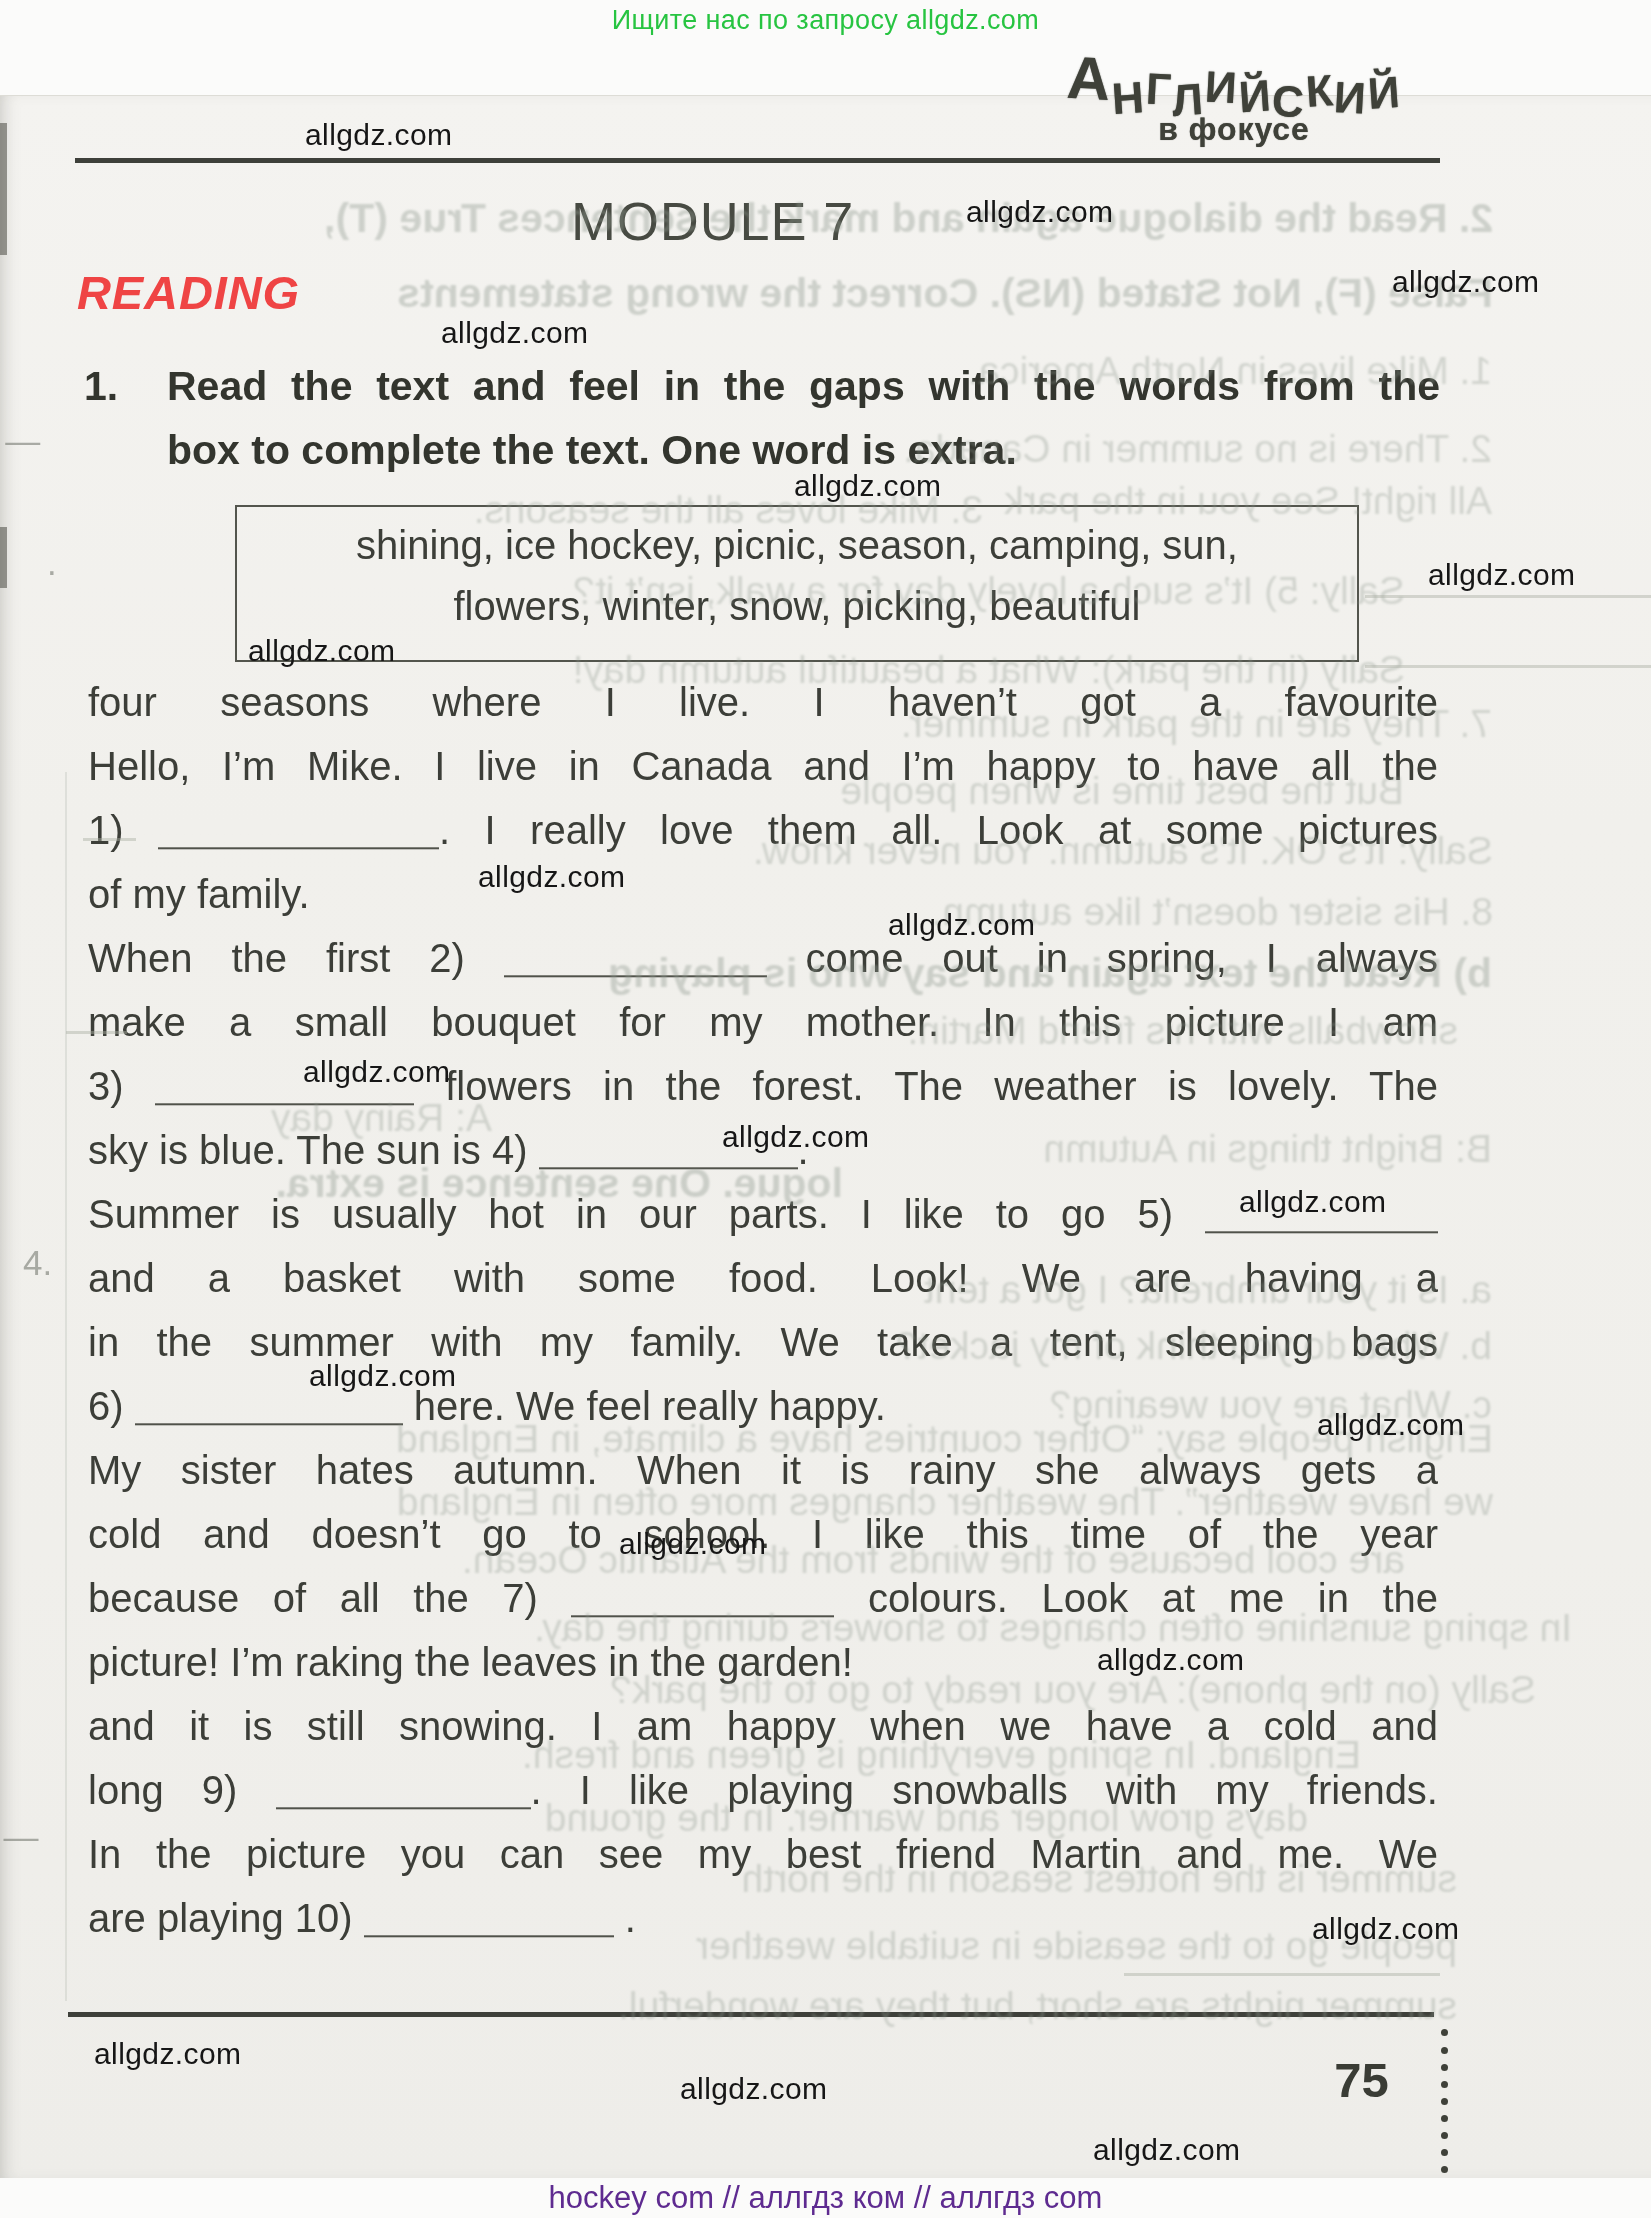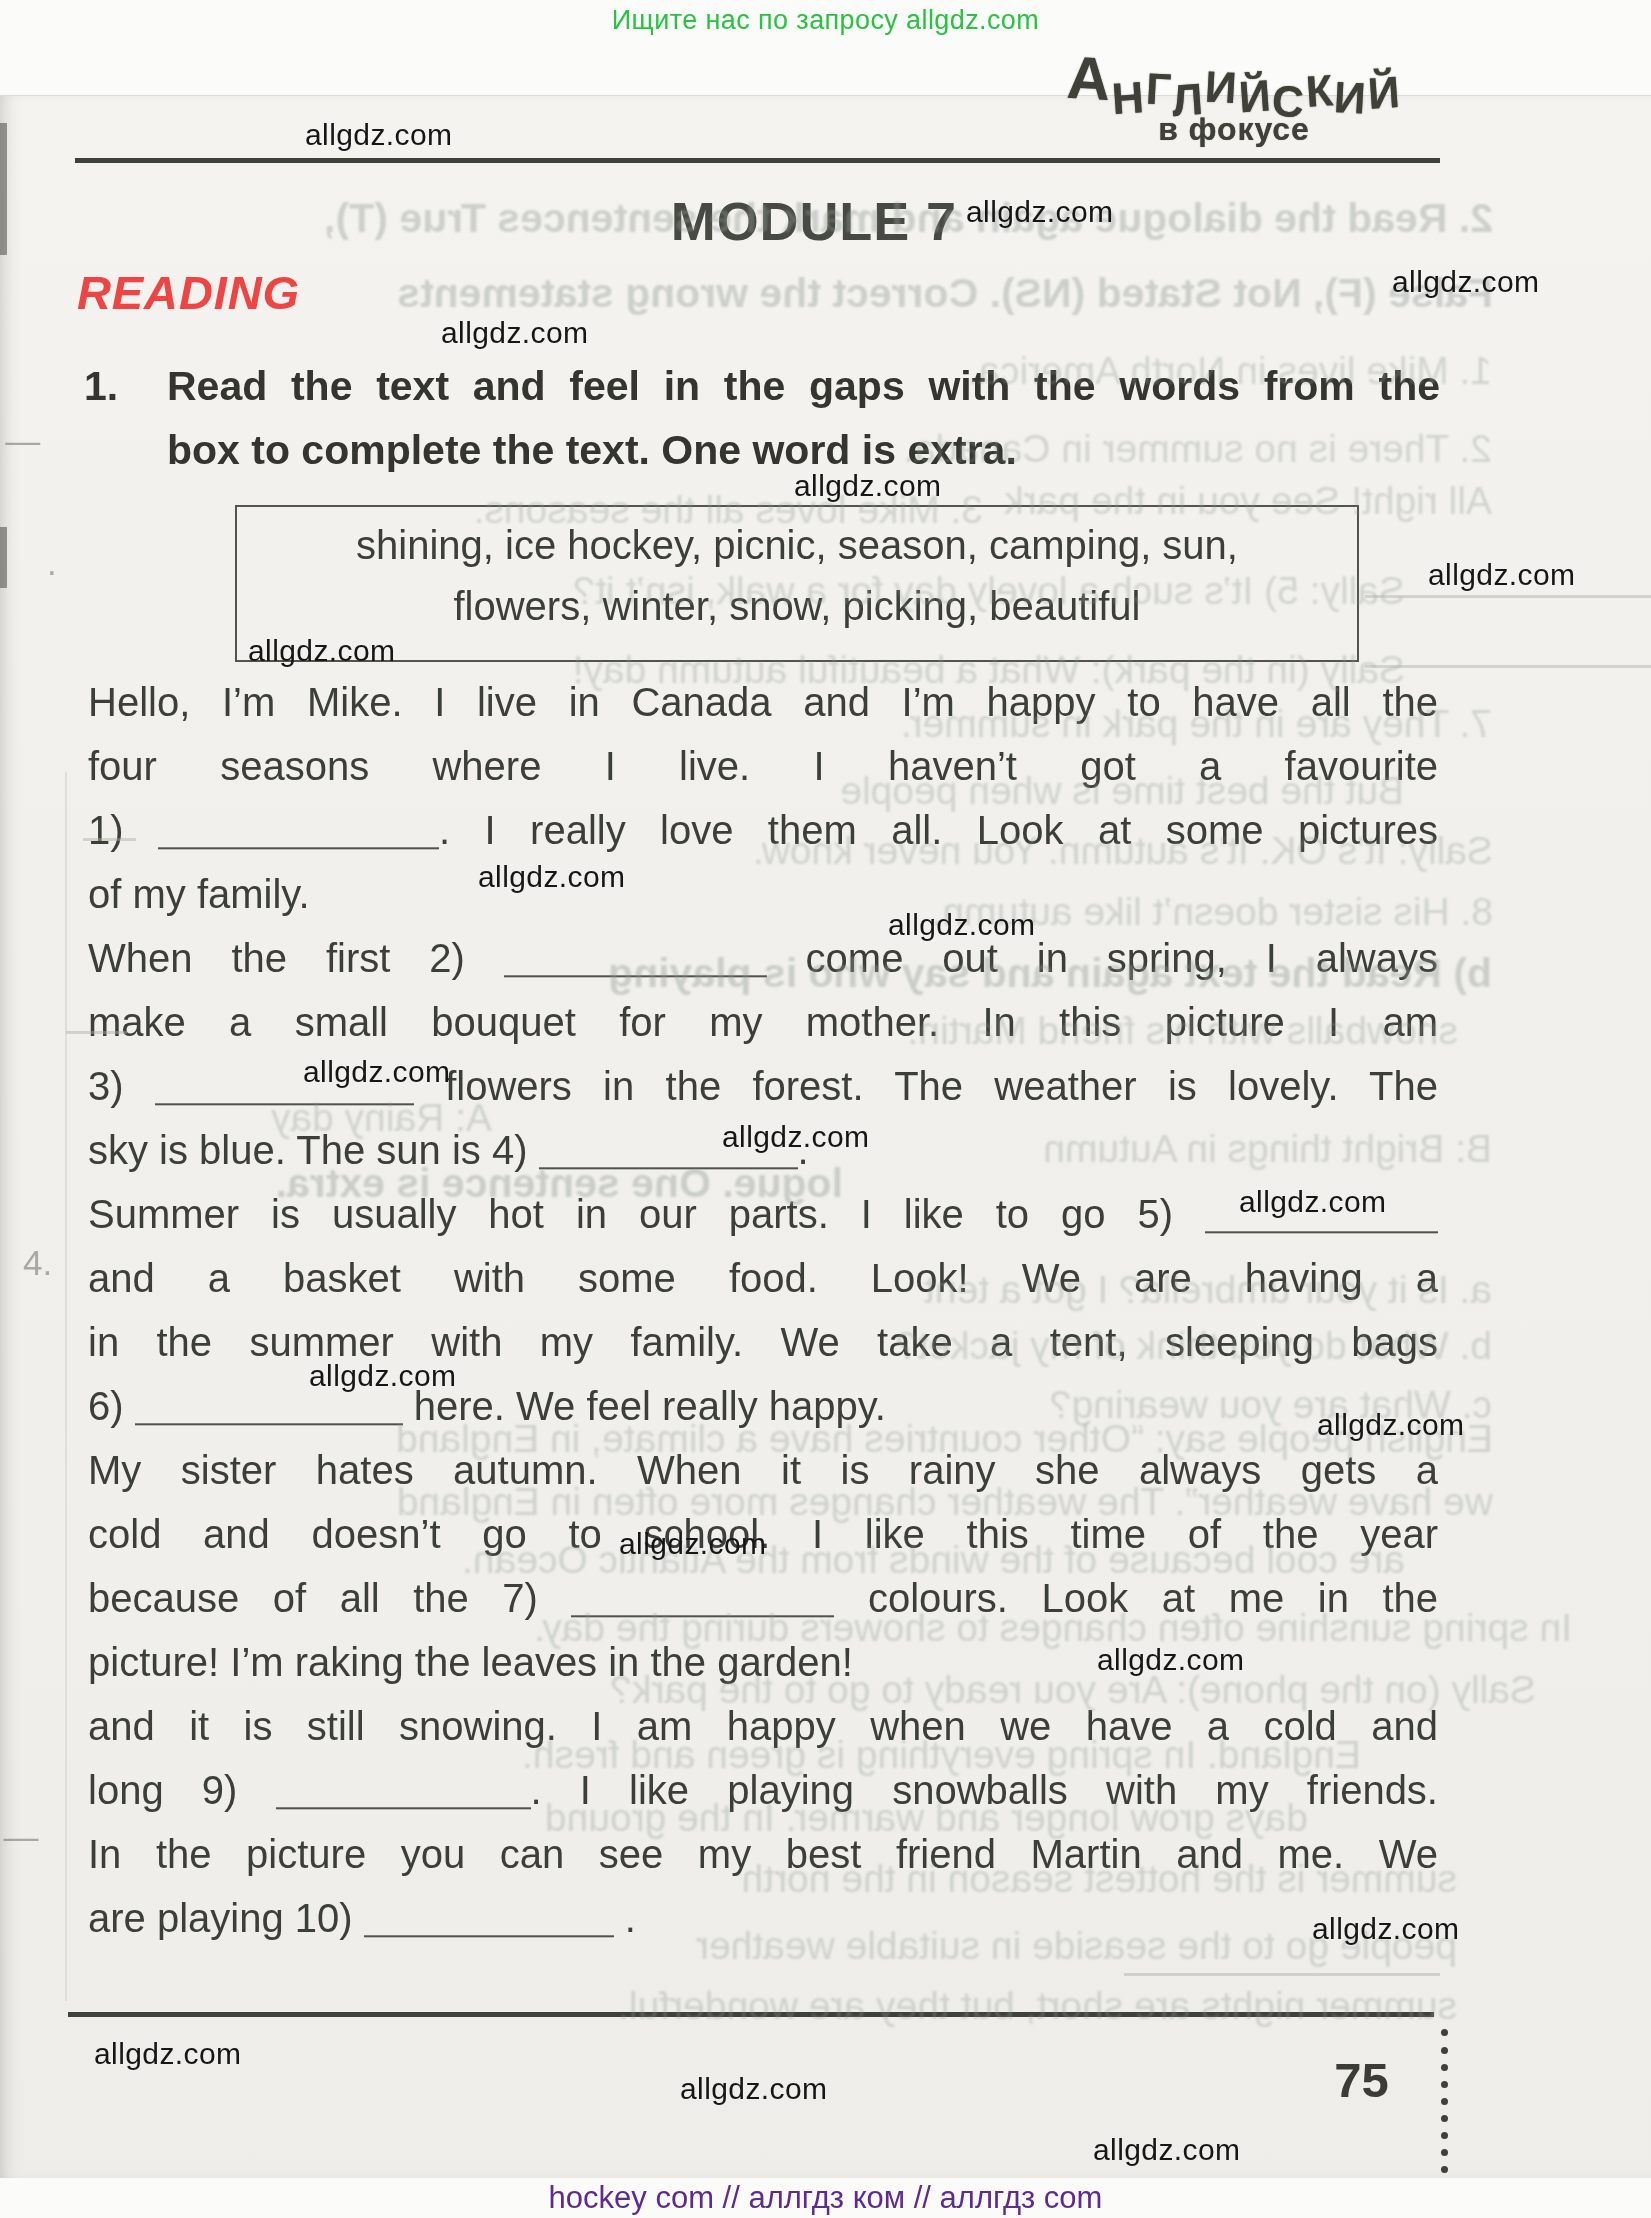--- a/index.html
+++ b/index.html
@@ -15,22 +15,22 @@
   #top-banner{position:absolute;left:0;top:5.3px;width:1651px;text-align:center;
               font-size:27px;color:var(--green);letter-spacing:0.4px;}
   
   #logo{position:absolute;left:1027px;top:44px;width:414px;text-align:center;color:#3f4139;}
   #logo .l1{font-weight:700;font-size:44px;letter-spacing:1.8px;white-space:nowrap;
             text-shadow:0 0 1.3px rgba(60,62,55,.8);}
   #logo .l1 span{display:inline-block;}
   #logo .l2{font-weight:700;font-size:32px;margin-top:-1.8px;letter-spacing:0.9px;
             text-shadow:0 0 0.9px rgba(60,62,55,.8);}
   #header-rule{position:absolute;left:75px;top:158px;width:1365px;height:5.3px;background:var(--rule);}
-  #module-title{position:absolute;left:571px;top:190px;width:386px;text-align:right;
-                font-size:54px;font-weight:700;color:#474a42;letter-spacing:0.9px;}
+  #module-title{position:absolute;left:571px;top:190px;width:386px;text-align:left;
+                font-size:54px;font-weight:400;color:#474a42;letter-spacing:0.9px;}
   #section-title{position:absolute;left:77px;top:265px;font-size:47px;font-weight:800;
                  font-style:italic;color:#ef4444;letter-spacing:0.9px;}
   
   #ex-num{position:absolute;left:84px;top:363px;font-size:41px;font-weight:700;color:var(--ink-bold);}
   .instr{position:absolute;left:167px;width:1273px;font-size:41px;font-weight:700;
          color:var(--ink-bold);white-space:nowrap;}
   .instr.just{white-space:normal;text-align:justify;text-align-last:justify;}
   #word-box{position:absolute;left:235px;top:505px;width:1120px;height:153px;
             border:2.6px solid #53554d;}
   .boxline{position:absolute;left:0;width:1120px;text-align:center;font-size:40px;color:var(--ink);}
@@ -77,22 +77,22 @@
   <div id="ex-num">1.</div>
   <div class="instr just" style="top:363px;">Read the text and feel in the gaps with the words from the</div>
   <div class="instr" style="top:427px;">box to complete the text. One word is extra.</div>
 
   <div id="word-box">
     <div class="boxline" style="top:77px;">flowers, winter, snow, picking, beautiful</div>
     <div class="boxline" style="top:16px;">shining, ice hockey, picnic, season, camping, sun,</div>
   </div>
 
   <div id="passage">
+      <div class="pline just">four seasons where I live. I haven’t got a favourite</div>
       <div class="pline just">Hello, I’m Mike. I live in Canada and I’m happy to have all the</div>
-      <div class="pline just">four seasons where I live. I haven’t got a favourite</div>
       <div class="pline just">1) <span class="blank" style="width: 281px;"></span>. I really love them all. Look at some pictures</div>
       <div class="pline">of my family.</div>
       <div class="pline just">When the first 2) <span class="blank" style="width: 263px;"></span> come out in spring, I always</div>
       <div class="pline just">make a small bouquet for my mother. In this picture I am</div>
       <div class="pline just">3) <span class="blank" style="width: 259px;"></span> flowers in the forest. The weather is lovely. The</div>
       <div class="pline">sky is blue. The sun is 4) <span class="blank" style="width: 259px;"></span>.</div>
       <div class="pline just">Summer is usually hot in our parts. I like to go 5) <span class="blank" style="width: 233px;"></span></div>
       <div class="pline just">and a basket with some food. Look! We are having a</div>
       <div class="pline just">in the summer with my family. We take a tent, sleeping bags</div>
       <div class="pline">6) <span class="blank" style="width: 268px;"></span> here. We feel really happy.</div>

